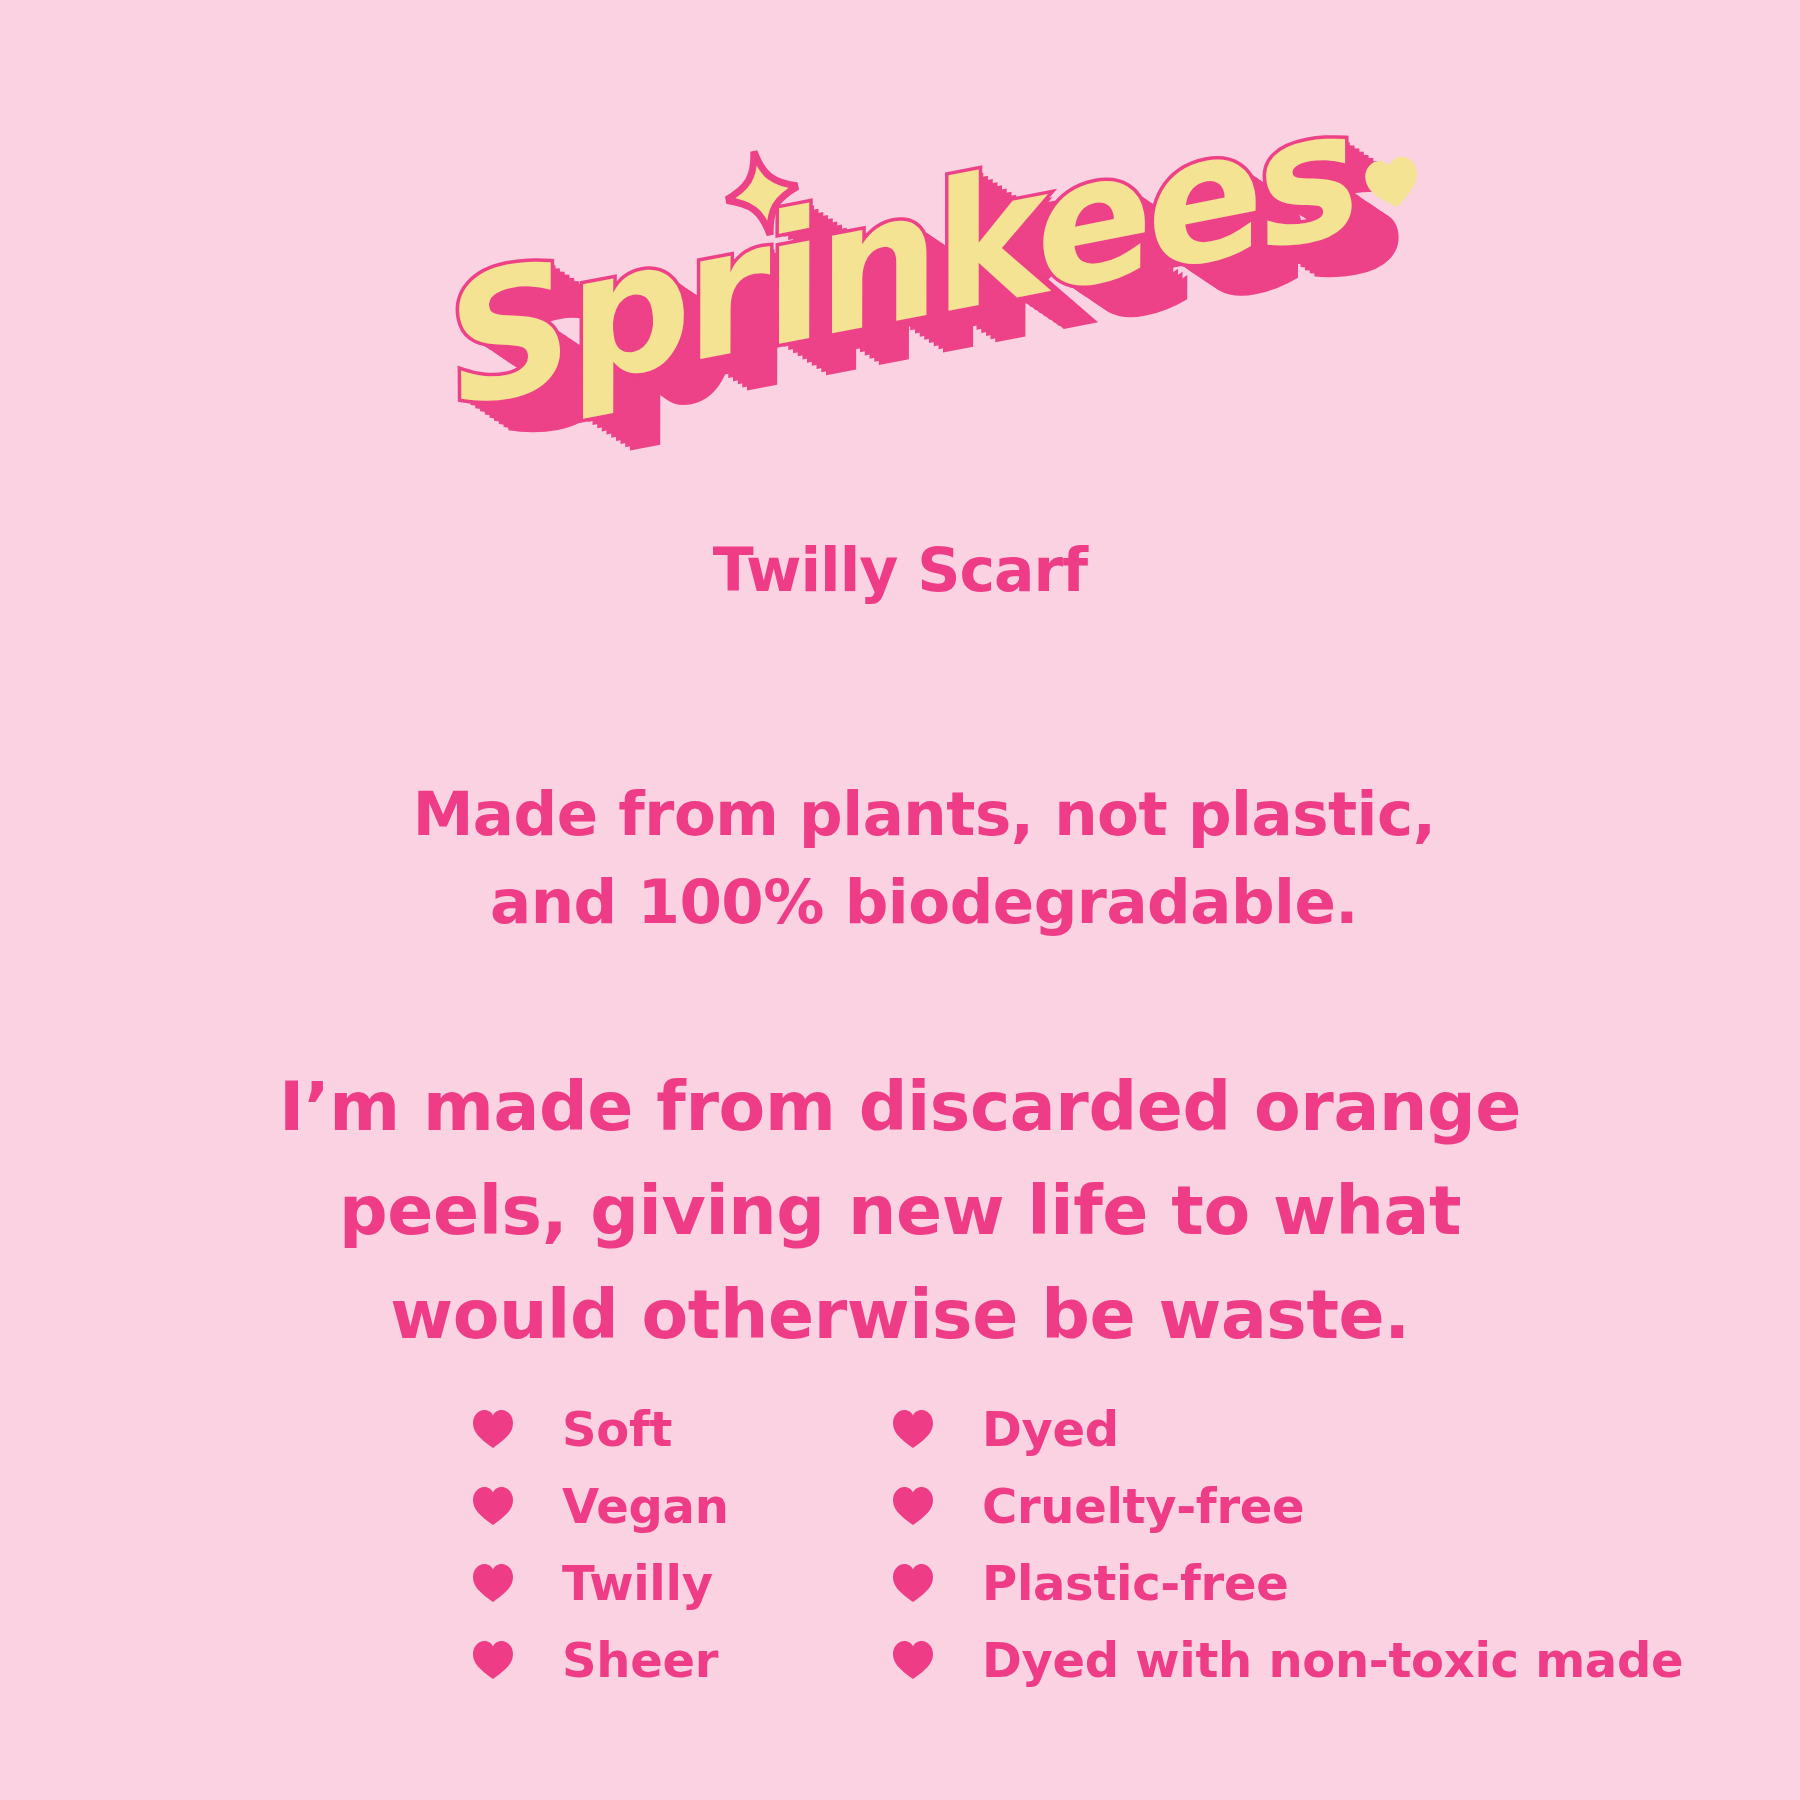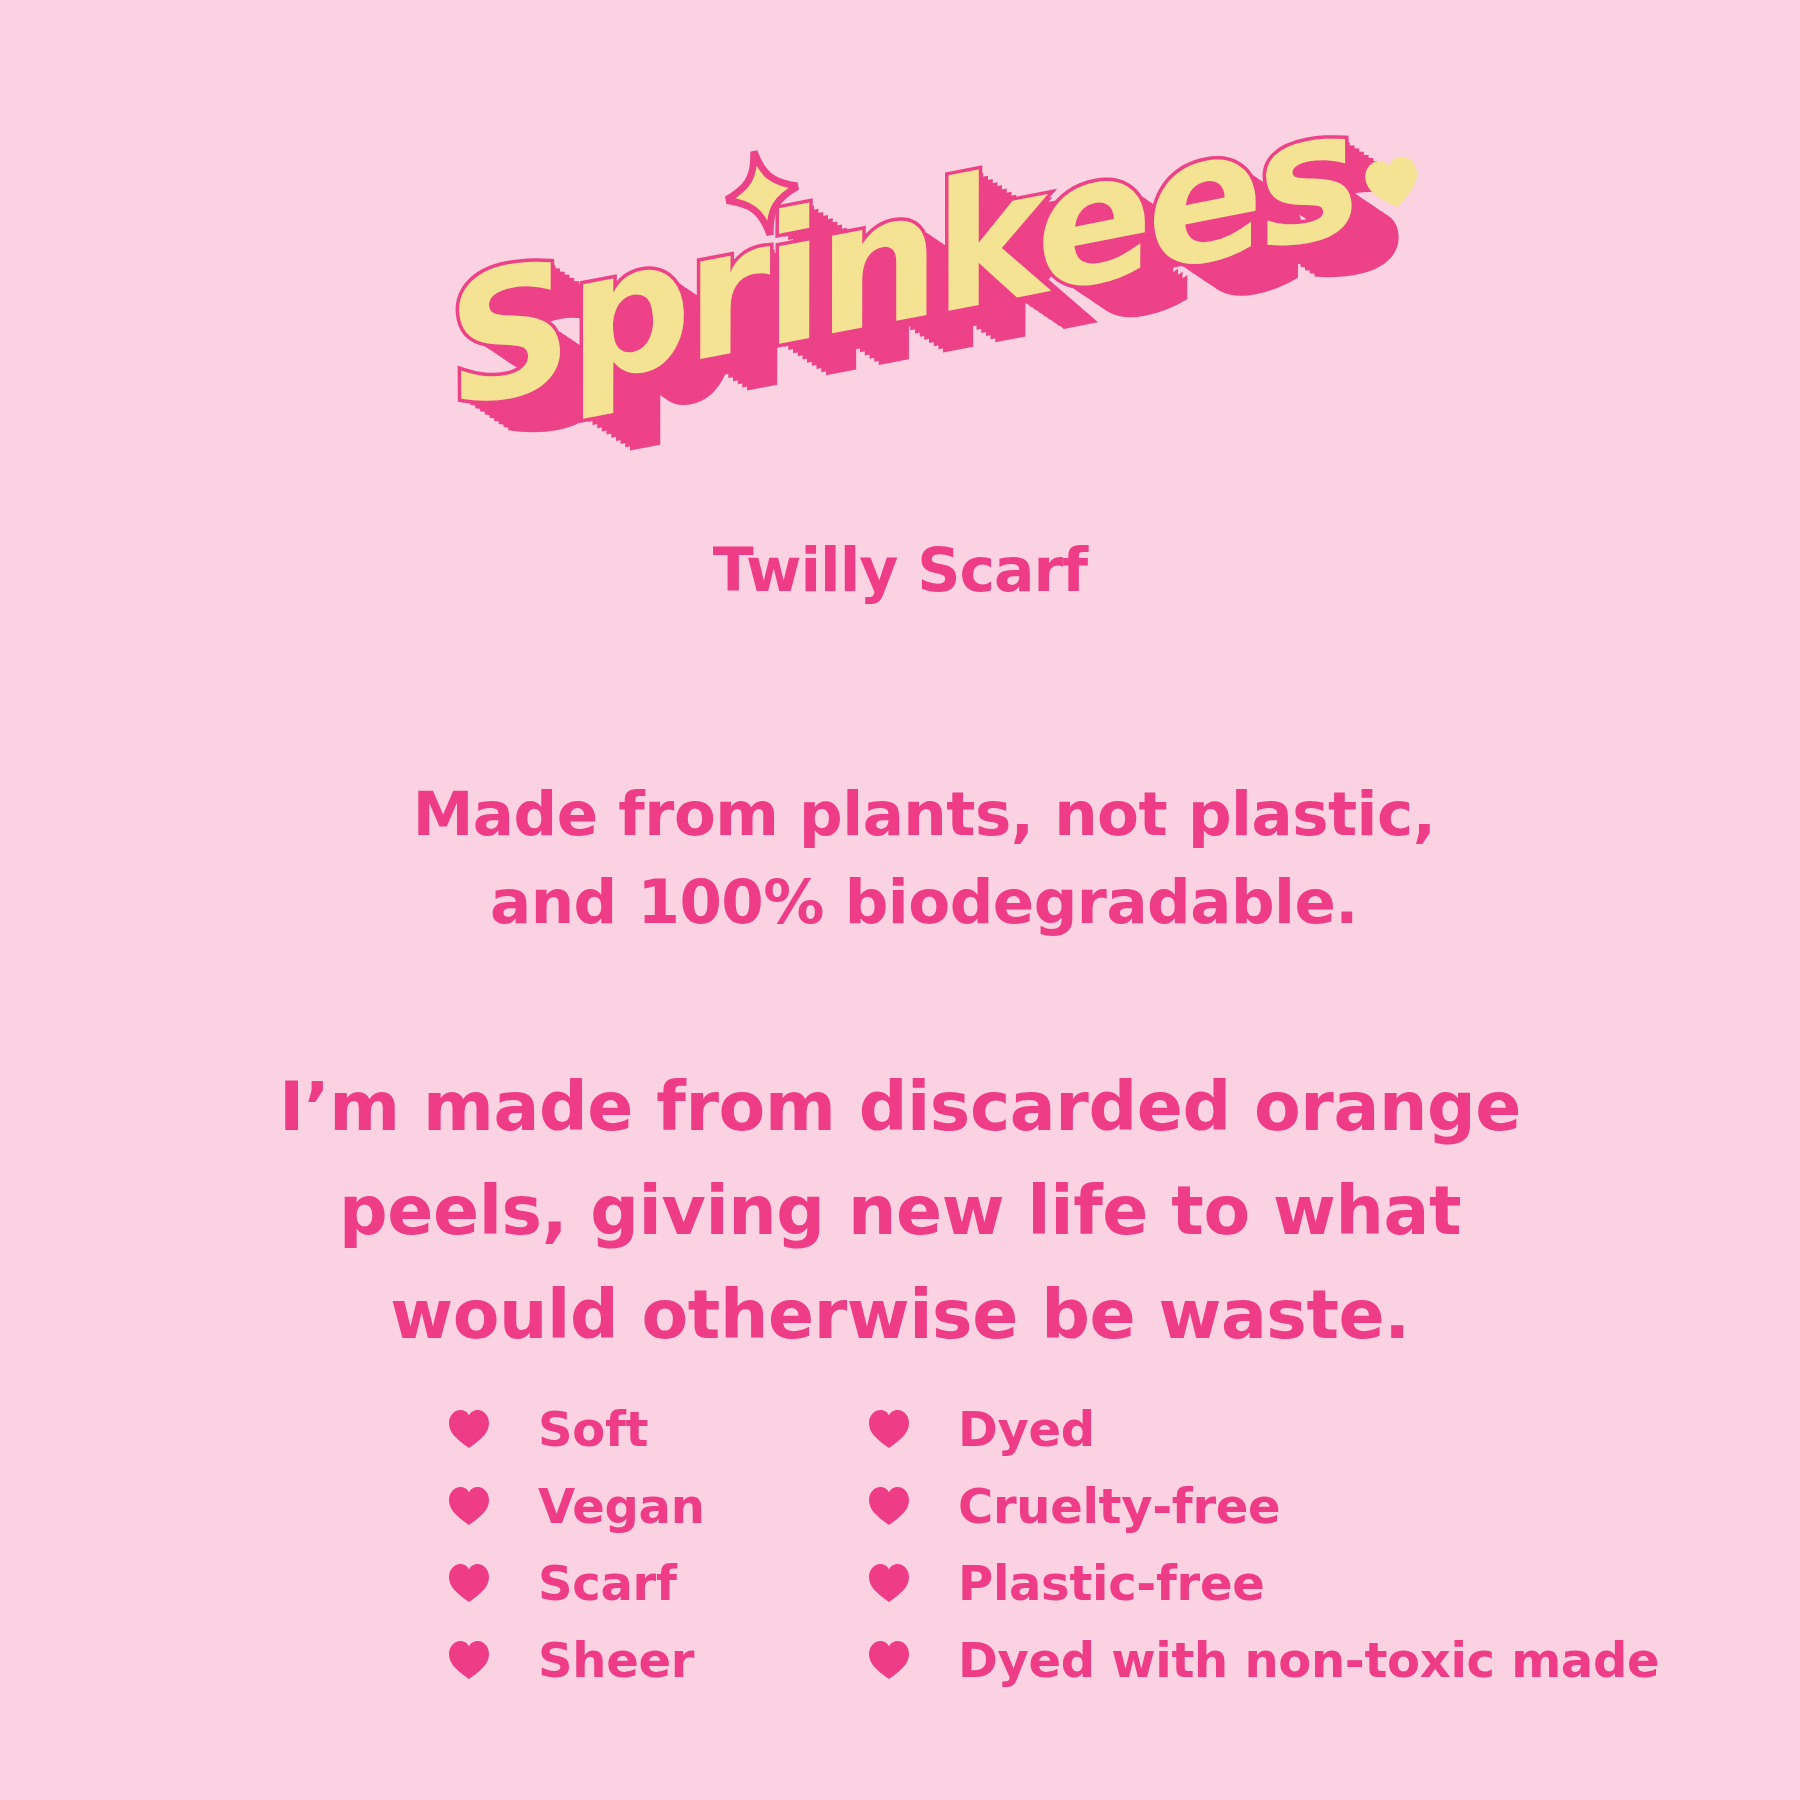--- a/index.html
+++ b/index.html
@@ -124,21 +124,21 @@
     line-height: 1.53;
     letter-spacing: -0.4px;
     color: #EE3D86;
   }
   .bodycopy .ln { display: block; }
 
   
   .features {
     position: absolute;
     top: 1390px;
-    left: 448px;
+    left: 472px;
     width: 1200px;
     display: flex;
     gap: 0px;
   }
   .feat-col { width: 420px; }
   .feat-col.wide { width: 780px; }
 
   .feat-row {
     display: flex;
     align-items: center;
@@ -219,21 +219,21 @@
         </span>
         <span class="feat-label">Vegan</span>
       </div>
 
       <div class="feat-row">
         <span class="feat-heart">
           <svg viewBox="0 0 42 40" width="42" height="40" aria-hidden="true">
             <path d="M21 39 C7 29 1 23 1 14 C1 7 6 1 12.5 1 C16.5 1 19.5 3.3 21 6.5 C22.5 3.3 25.5 1 29.5 1 C36 1 41 7 41 14 C41 23 35 29 21 39 Z" fill="#EE3D86"></path>
           </svg>
         </span>
-        <span class="feat-label">Scarf</span>
+        <span class="feat-label">Twilly</span>
       </div>
 
       <div class="feat-row">
         <span class="feat-heart">
           <svg viewBox="0 0 42 40" width="42" height="40" aria-hidden="true">
             <path d="M21 39 C7 29 1 23 1 14 C1 7 6 1 12.5 1 C16.5 1 19.5 3.3 21 6.5 C22.5 3.3 25.5 1 29.5 1 C36 1 41 7 41 14 C41 23 35 29 21 39 Z" fill="#EE3D86"></path>
           </svg>
         </span>
         <span class="feat-label">Sheer</span>
       </div>

